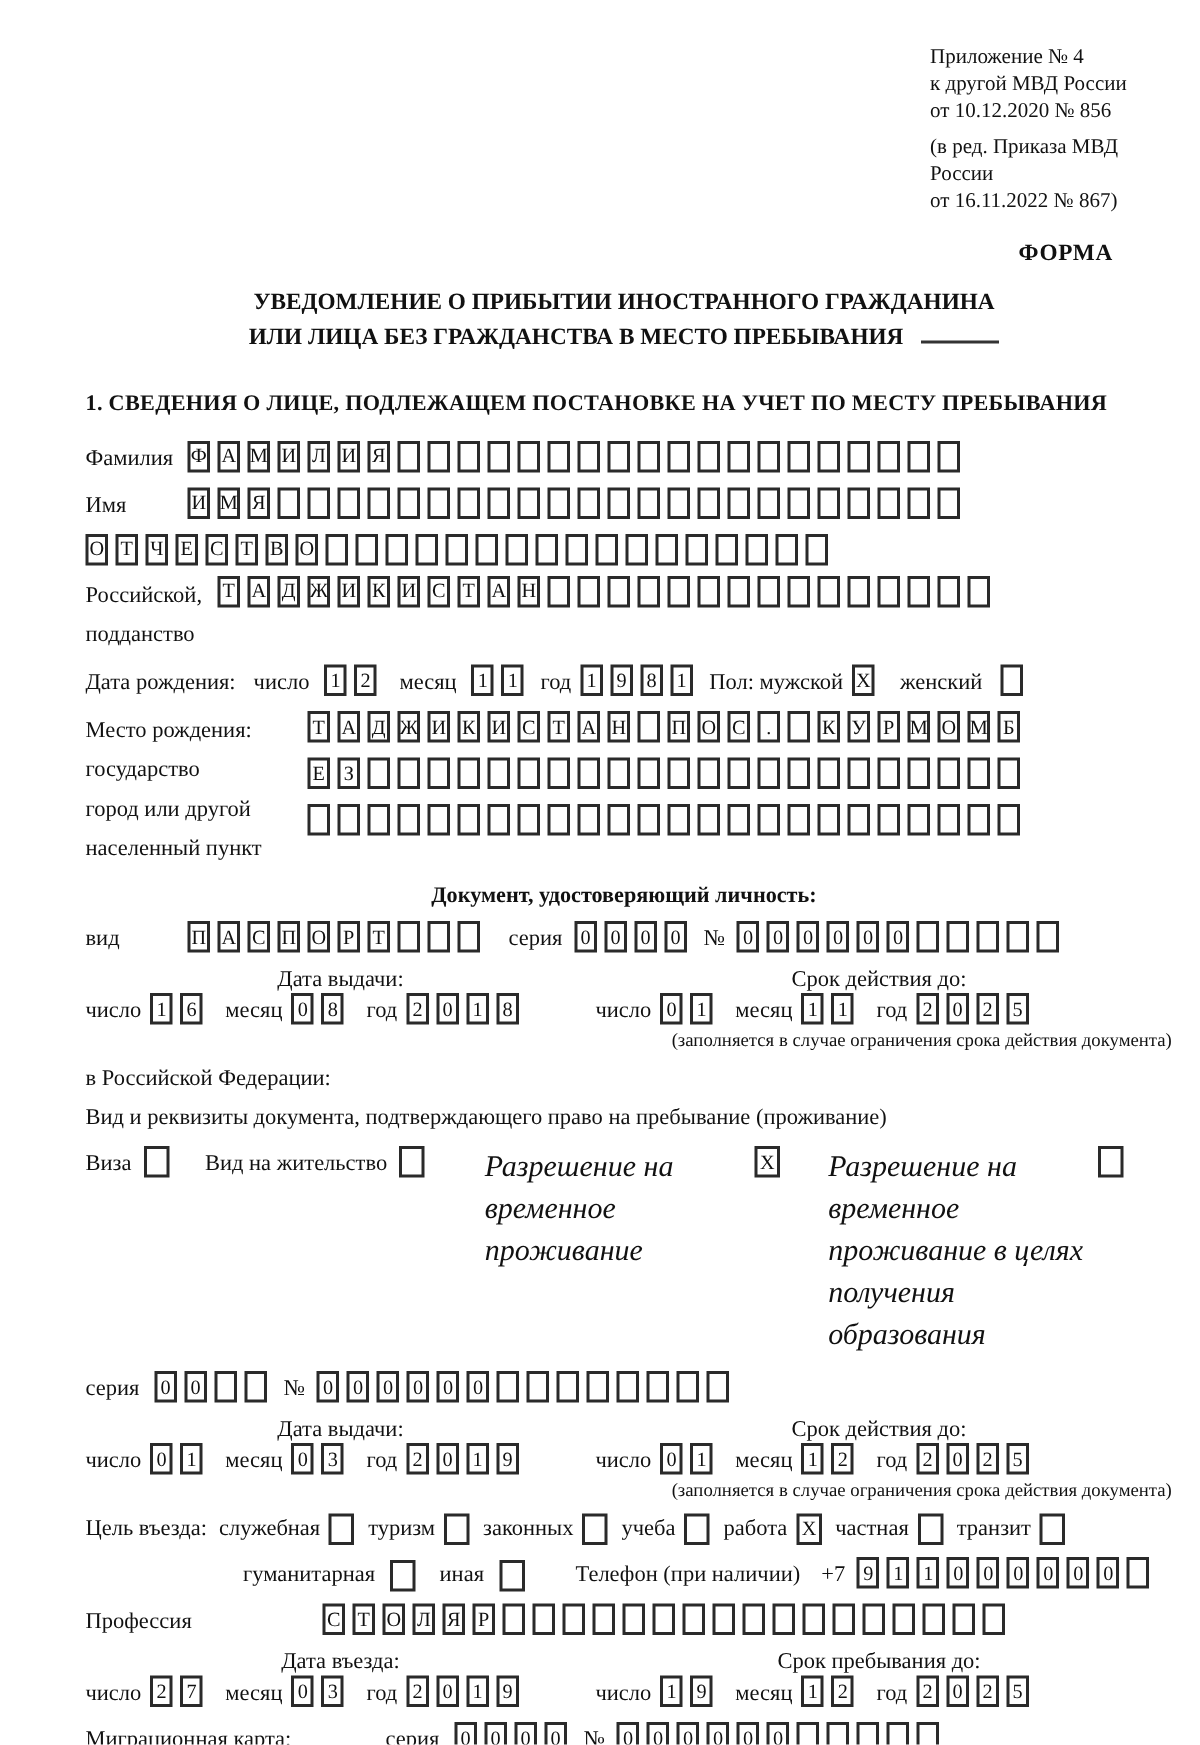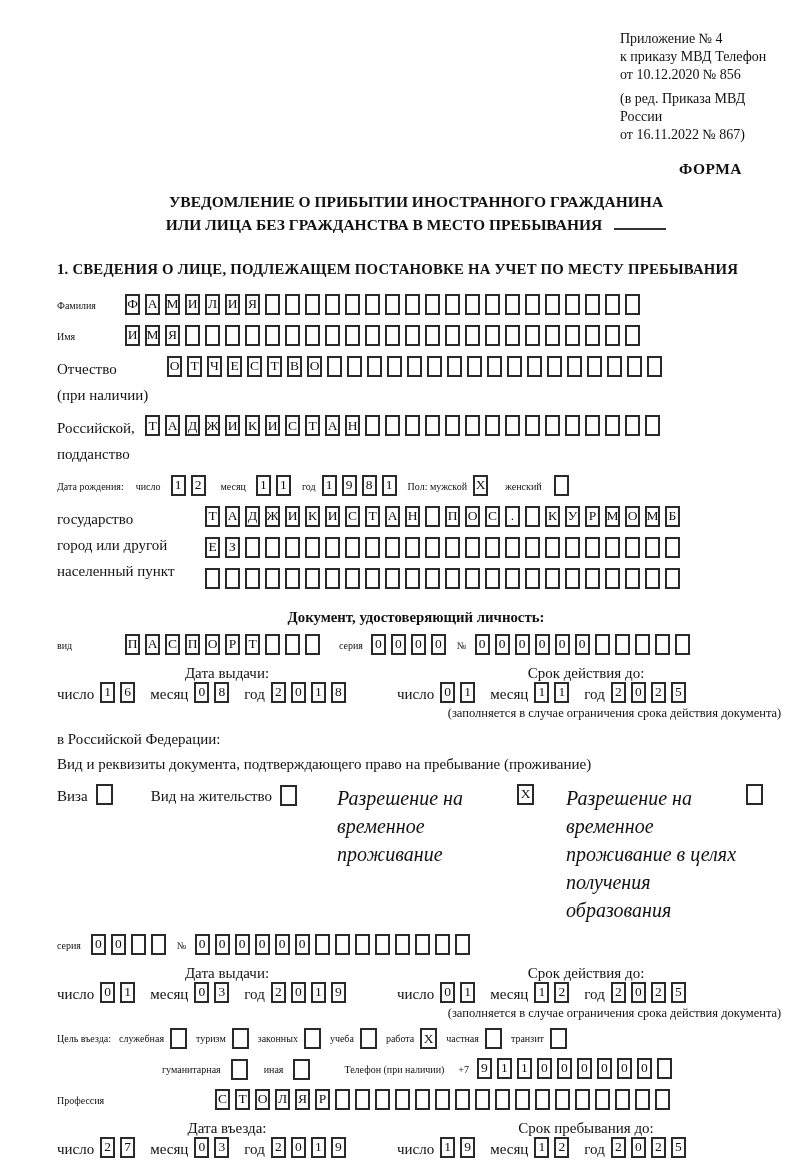--- a/index.html
+++ b/index.html
@@ -15,21 +15,21 @@
   .hdr { margin-left:563px; font-size:14px; line-height:1.3; }
   .hdr2 { margin-top:5px; }
   .forma { text-align:right; padding-right:33px; font-weight:bold; font-size:15.5px; margin-top:16px; letter-spacing:.5px; }
 
   .title { text-align:center; font-weight:bold; font-size:15.5px; line-height:1.5; margin-top:12px; }
   .uline { display:inline-block; width:52px; border-bottom:2px solid #333; margin-left:12px; height:14px; }
   .sec1 { font-weight:bold; font-size:14.8px; margin-top:24px; margin-bottom:16px; letter-spacing:.2px; }
 
   
   .row { display:flex; align-items:flex-start; margin-bottom:7px; }
-  .lbl { font-size:10px; line-height:24px; white-space:nowrap; }
+  .lbl { font-size:15px; line-height:24px; white-space:nowrap; }
   .lbl2 { font-size:15px; line-height:1.75; }
   .w68 { width:68px; flex:none; }
   .w88 { width:88px; flex:none; }
   .w110 { width:110px; flex:none; }
   .w148 { width:148px; flex:none; }
   .w158 { width:158px; flex:none; }
 
   .boxes { display:inline-flex; flex:none; }
   .box {
     display:inline-flex; width:15px; height:21px; flex:none;
@@ -69,21 +69,21 @@
   .purpose2 .pitem .box { margin-left:10px; margin-right:0; width:17px; }
   .phone-lbl { margin-left:18px; margin-right:14px; }
 </style>
 </head>
 <body>
 
 <div class="page">
 
   <div class="hdr">
     <div>Приложение № 4</div>
-    <div>к приказу МВД Телефон</div>
+    <div>к другой МВД России</div>
     <div>от 10.12.2020 № 856</div>
     <div class="hdr2">
       <div>(в ред. Приказа МВД России</div>
       <div>от 16.11.2022 № 867)</div>
     </div>
   </div>
 
   <div class="forma">ФОРМА</div>
 
   <div class="title">
@@ -151,24 +151,20 @@
         <span class="box"></span>
         <span class="box"></span>
         <span class="box"></span>
         <span class="box"></span>
         <span class="box"></span>
         <span class="box"></span>
       </span>
   </div>
 
   <div class="row">
-    <div class="lbl2 w110">
-      <div>Отчество</div>
-      <div>(при наличии)</div>
-    </div>
     <span class="boxes">
         <span class="box">О</span>
         <span class="box">Т</span>
         <span class="box">Ч</span>
         <span class="box">Е</span>
         <span class="box">С</span>
         <span class="box">Т</span>
         <span class="box">В</span>
         <span class="box">О</span>
         <span class="box"></span>
@@ -246,20 +242,21 @@
         <span class="box">1</span>
       </span>
     <span class="lbl ml6">Пол: мужской</span>
     <span class="box ml6">X</span>
     <span class="lbl ml12">женский</span>
     <span class="box ml12"></span>
   </div>
 
   <div class="row" style="margin-top:4px; margin-bottom:0;">
     <div class="lbl2 w148">
+      <div>Место рождения:</div>
       <div>государство</div>
       <div>город или другой</div>
       <div>населенный пункт</div>
     </div>
     <div class="stack">
       <span class="boxes">
           <span class="box">Т</span>
           <span class="box">А</span>
           <span class="box">Д</span>
           <span class="box">Ж</span>
@@ -425,21 +422,21 @@
   <div class="note">(заполняется в случае ограничения срока действия документа)</div>
 
   <div class="para">в Российской Федерации:</div>
   <div class="para">Вид и реквизиты документа, подтверждающего право на пребывание (проживание)</div>
 
   <div class="row opts">
     <div class="opt">
       <span class="olbl1">Виза</span>
       <span class="box"></span>
     </div>
-    <div class="opt" style="margin-left:14px;align-items:center;">
+    <div class="opt" style="">
       <span class="olbl1">Вид на жительство</span>
       <span class="box"></span>
     </div>
     <div class="opt optw" style="margin-left:16px;">
       <span class="olbl">Разрешение на временное проживание</span>
       <span class="box">X</span>
     </div>
     <div class="opt optw" style="margin-left:12px;">
       <span class="olbl">Разрешение на временное проживание в целях получения образования</span>
       <span class="box"></span>

